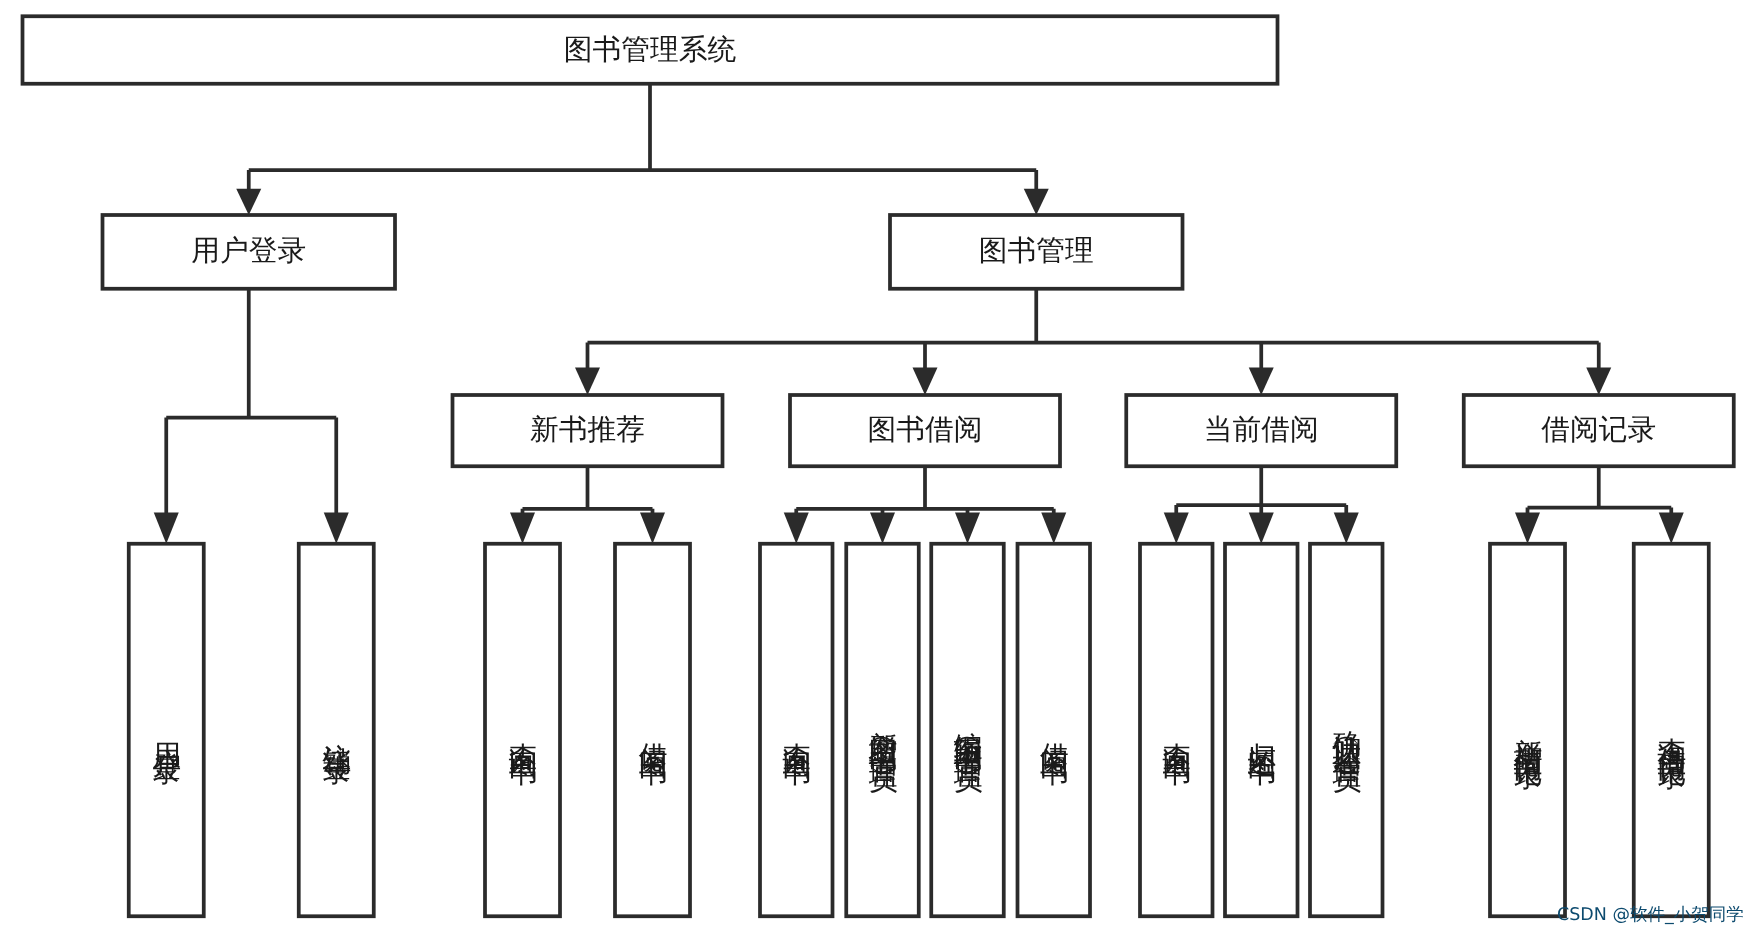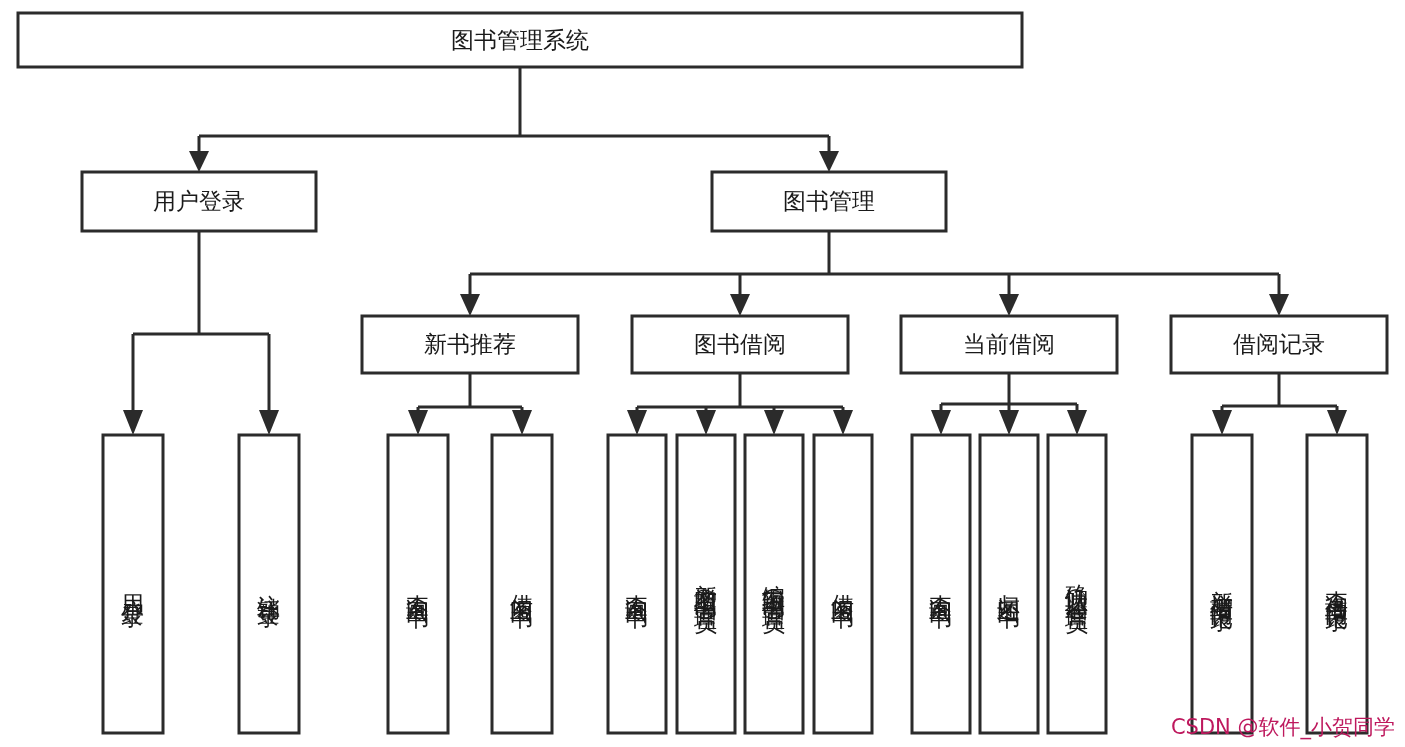--- a/index.html
+++ b/index.html
@@ -58,22 +58,22 @@
     writing-mode: vertical-rl;
     text-orientation: upright;
     text-anchor: middle;
     letter-spacing: 4px;
   }
   .watermark-text {
     position: absolute;
     right: 10px;
     bottom: 6px;
     font-family: "DejaVu Sans", "Liberation Sans", sans-serif;
-    font-size: 21px;
-    color: #be185d;
+    font-size: 14px;
+    color: #0c4a6e;
     white-space: nowrap;
     user-select: none;
     pointer-events: none;
   }
 </style>
 </head>
 <body>
 
 <div id="diagram-root">
 

